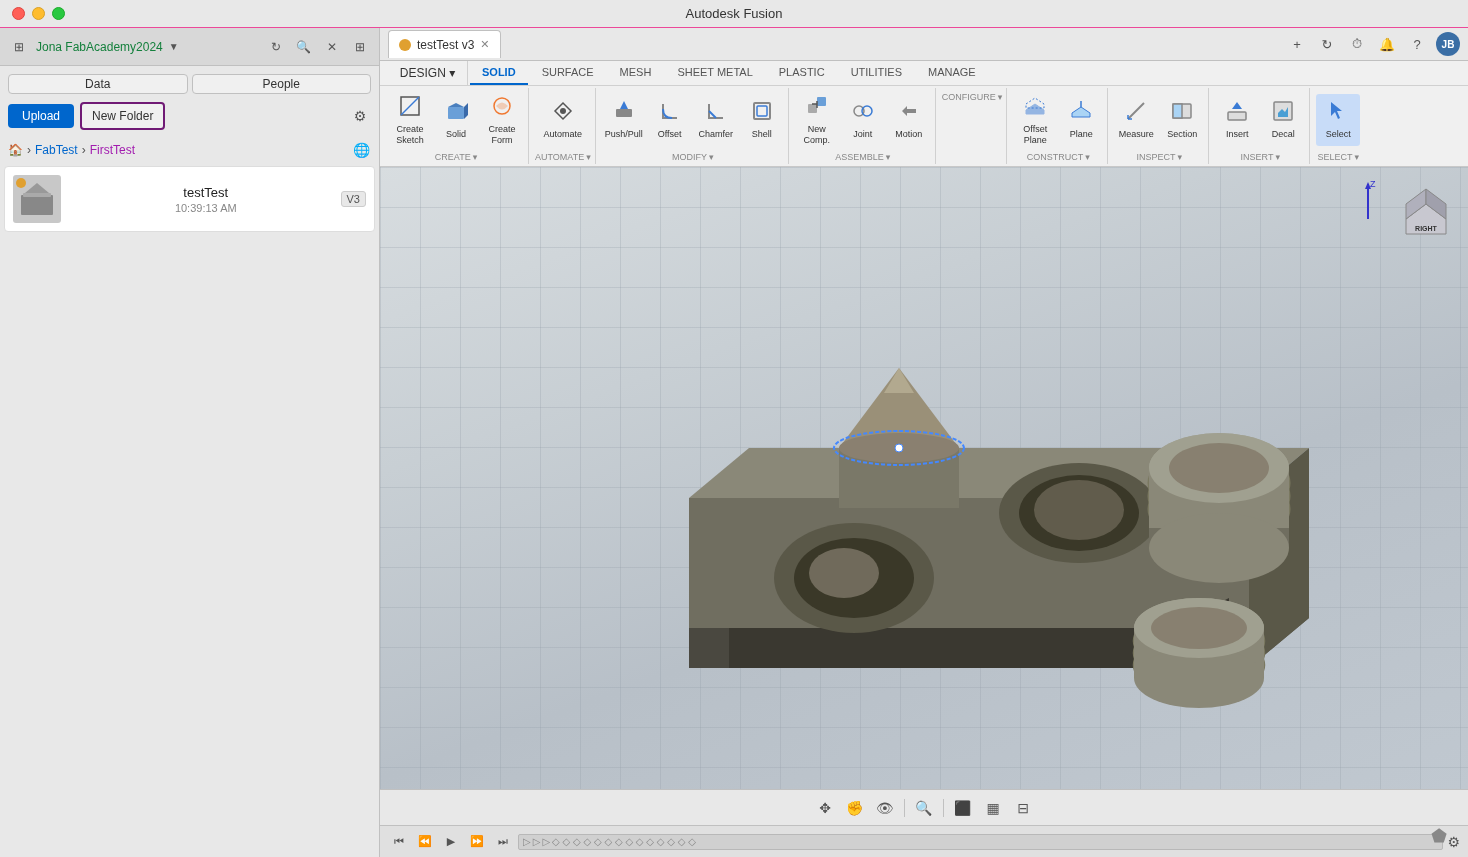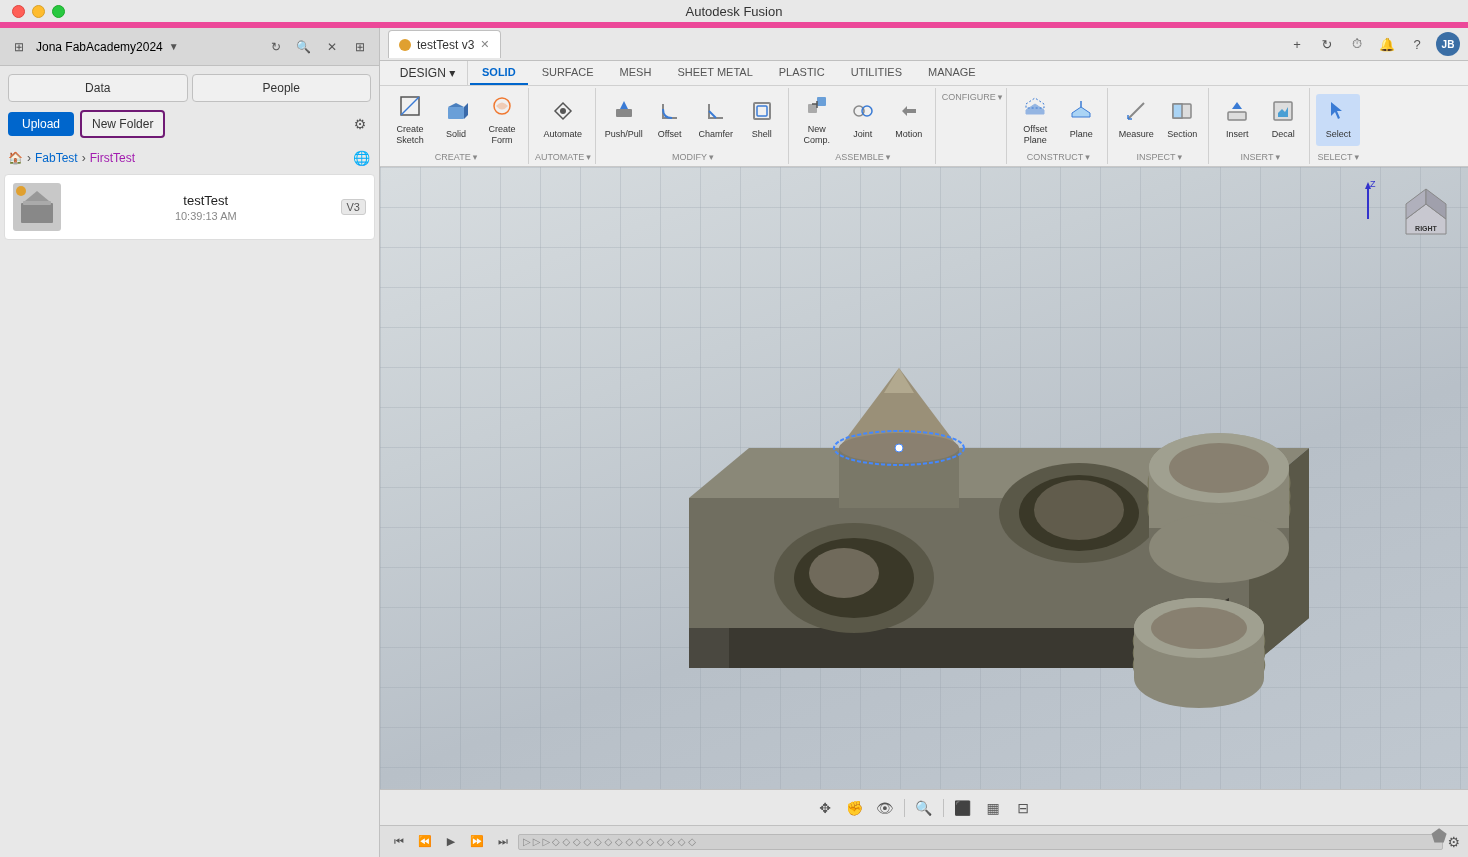--- a/index.html
+++ b/index.html
@@ -14,21 +14,21 @@
     }
 
     
     .title-bar {
       height: 28px;
       background: #e8e8e8;
       display: flex;
       align-items: center;
       justify-content: center;
       position: relative;
-      border-bottom: 6px solid #ec4899;
+      border-bottom: 1px solid #ec4899;
     }
     .title-bar-title {
       font-size: 13px;
       color: #333;
       font-weight: 500;
     }
     .traffic-lights {
       position: absolute;
       left: 12px;
       display: flex;
@@ -76,38 +76,38 @@
       height: 22px;
       display: flex;
       align-items: center;
       justify-content: center;
       font-size: 12px;
       color: #555;
       cursor: pointer;
     }
     .left-toolbar-text {
       font-size: 12px;
-      color: #000000;
+      color: #15803d;
       font-weight: 500;
     }
     .left-toolbar-chevron {
       font-size: 10px;
       color: #555;
     }
     .left-toolbar-spacer { flex: 1; }
 
     
     .data-people-tabs {
       display: flex;
       padding: 8px 8px 0;
       gap: 4px;
     }
     .dp-tab {
       flex: 1;
-      height: 28px;
+      height: 20px;
       border: 1px solid #c0c0c0;
       border-radius: 4px;
       display: flex;
       align-items: center;
       justify-content: center;
       font-size: 12px;
       color: #333;
       cursor: pointer;
       background: #f0f0f0;
     }

